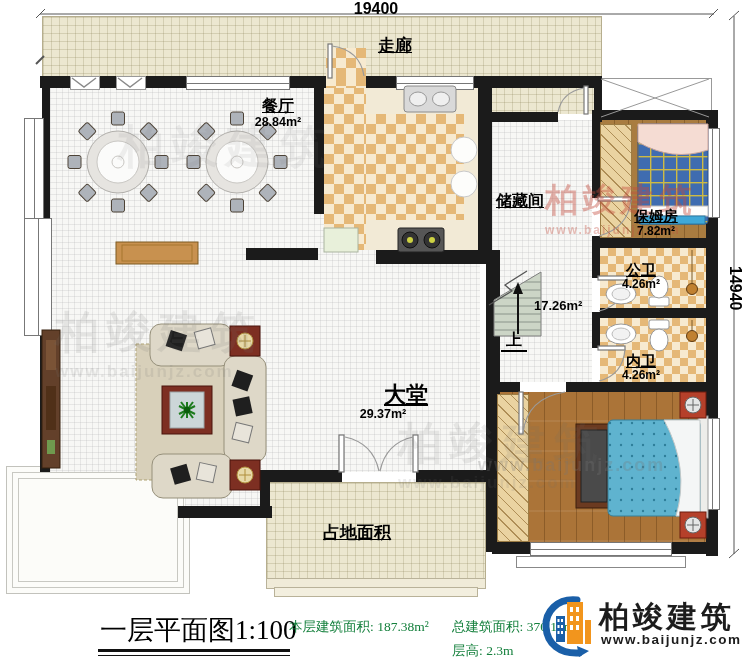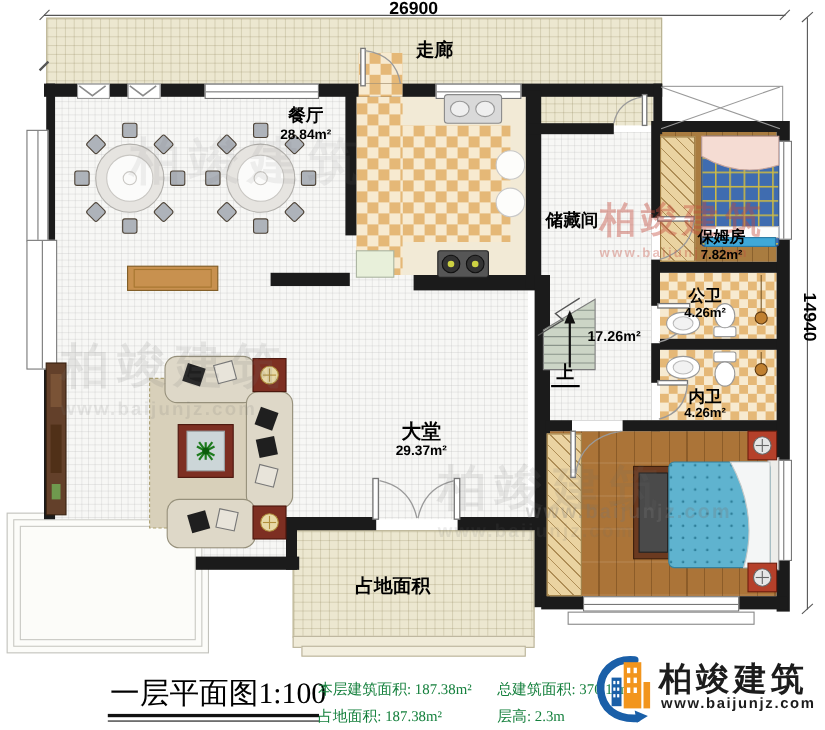--- a/index.html
+++ b/index.html
@@ -40,21 +40,21 @@
   
   .furn{position:absolute;z-index:30;}
   .wardrobe{background:repeating-linear-gradient(45deg,rgba(125,85,25,.55) 0 1px,transparent 1px 8px),#ead3a1;
             border:1px solid #9c7c44;}
   .terrace{position:absolute;z-index:9;background:#fcfcf9;border:1px solid #c2c2bc;}
   .terrace>div{position:absolute;border:1px solid #c8c8c2;}
   
   .overlay{position:absolute;left:0;top:0;z-index:40;pointer-events:none;}
   
   .rlabel{position:absolute;z-index:50;text-align:center;line-height:1.15;font-weight:bold;color:#000;}
-  .rname{display:block;font-size:16px;}
+  .rname{display:block;font-size:16px;text-decoration:underline;}
   .rarea{display:block;font-size:12.5px;}
   .dim{position:absolute;z-index:50;font-weight:bold;color:#000;font-size:15px;}
   .up-ch{display:inline-block;border-bottom:2px solid #000;padding:0 5px 1px 5px;}
   
   .wm{position:absolute;z-index:45;pointer-events:none;font-weight:bold;white-space:nowrap;}
   .wm .t1{display:block;letter-spacing:8px;}
   .wm .t2{display:block;letter-spacing:2px;}
   
   .f-title{position:absolute;z-index:50;font-family:"Liberation Serif",serif;color:#000;
            font-size:27px;white-space:nowrap;}
@@ -371,28 +371,28 @@
   </div>
   <div class="rlabel" style="left:606px;top:261px;width:70px;">
     <span class="rname" style="font-size:15px;">公卫</span>
     <span class="rarea" style="font-size:12px;">4.26m²</span>
   </div>
   <div class="rlabel" style="left:606px;top:352px;width:70px;">
     <span class="rname" style="font-size:15px;">内卫</span>
     <span class="rarea" style="font-size:12px;">4.26m²</span>
   </div>
   <div class="rlabel" style="left:338px;top:382px;width:90px;">
-    <span class="rname" style="font-size:18px;">大堂</span>
+    <span class="rname" style="font-size:22px;text-align:right;">大堂</span>
     <span class="rarea">29.37m²</span>
   </div>
   <div class="rlabel" style="left:296px;top:523px;width:122px;">
     <span class="rname" style="font-size:17px;">占地面积</span>
   </div>
 
-  <div class="dim" style="left:344px;top:0px;width:64px;text-align:center;font-size:16px;">26900</div>
+  <div class="dim" style="left:344px;top:0px;width:64px;text-align:center;font-size:16px;">19400</div>
   <div class="dim" style="left:744px;top:266px;width:80px;font-size:16px;transform:rotate(90deg);transform-origin:0 0;">14940</div>
 
   <div class="wm" style="left:118px;top:116px;font-size:46px;color:rgba(120,120,120,.10);">
     <span class="t1">柏竣建筑</span>
   </div>
   <div class="wm" style="left:55px;top:303px;font-size:44px;color:rgba(110,110,110,.14);">
     <span class="t1">柏竣建筑</span>
     <span class="t2" style="font-size:17px;">www.baijunjz.com</span>
   </div>
   <div class="wm" style="left:398px;top:414px;font-size:44px;color:rgba(110,110,110,.13);">
@@ -411,23 +411,20 @@
     <span>一层平面图</span><span>1:100</span>
   </div>
   <div class="f-line" style="left:98px;top:649px;width:192px;height:3px;"></div>
   <div class="f-line" style="left:98px;top:655px;width:192px;height:1px;"></div>
 
   <div class="stat" style="left:289px;top:618px;">
     <span>本层建筑面积:</span> <span>187.38m²</span>
   </div>
   <div class="stat" style="left:452px;top:618px;">
     <span>总建筑面积:</span> <span>370.19m²</span>
-  </div>
-  <div class="stat" style="left:289px;top:642px;">
-    <span>占地面积:</span> <span>187.38m²</span>
   </div>
   <div class="stat" style="left:452px;top:642px;">
     <span>层高:</span> <span>2.3m</span>
   </div>
 
   <svg class="abs" style="left:541px;top:594px;z-index:50;" width="54" height="64" viewBox="0 0 54 64">
     <path d="M36,6 C16,4 4,18 5,33 C6,50 19,60 38,59" fill="none" stroke="#1a5fa8" stroke-width="7" stroke-linecap="round"></path>
     <polygon points="38,63 48,57 36,52" fill="#1a5fa8"></polygon>
     <rect x="15" y="22" width="9" height="26" fill="#1a5fa8"></rect>
     <rect x="16.5" y="25" width="2" height="3" fill="#fff"></rect>

